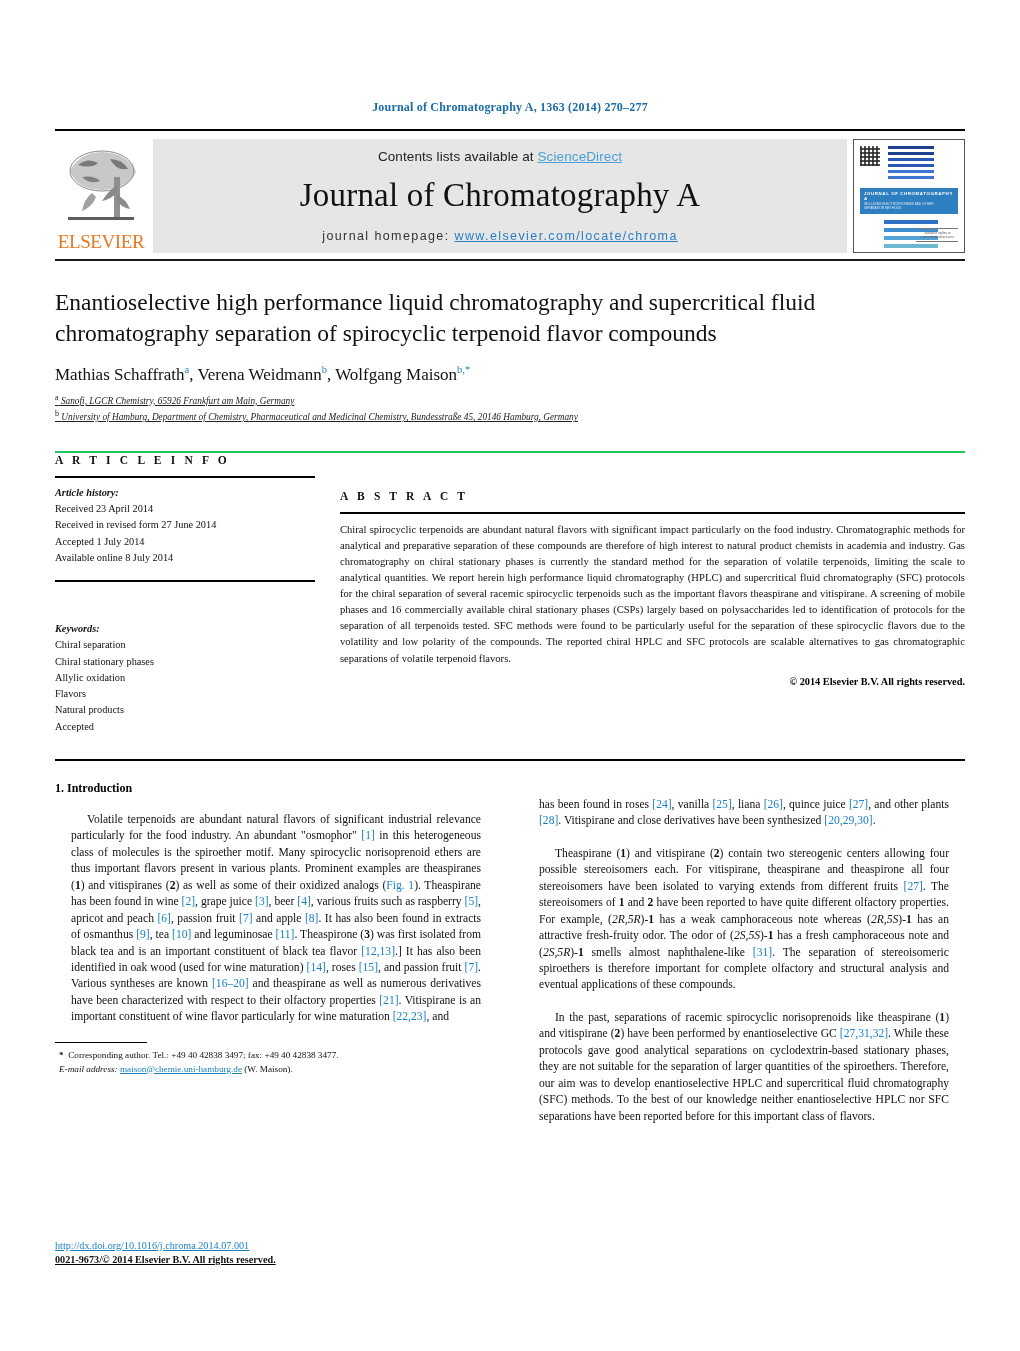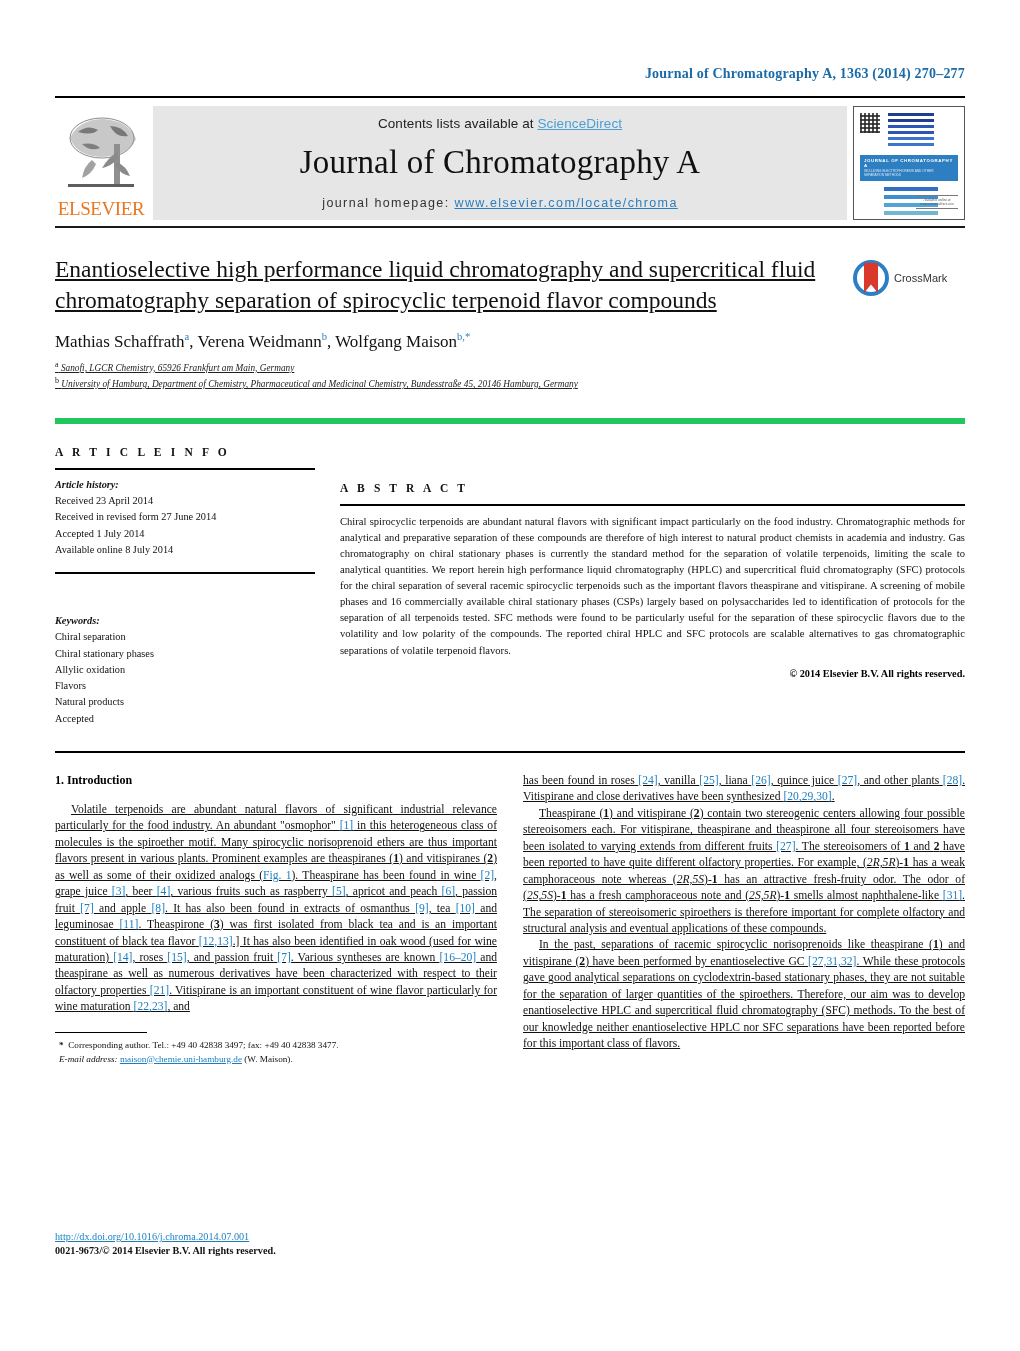--- a/index.html
+++ b/index.html
@@ -9,26 +9,26 @@
     background:#ffffff;
     font-family:"Liberation Serif", serif;
     color:#000;
     position:relative;
     overflow:hidden;
   }
   .page { position:relative; width:1020px; height:1351px; padding:0 55px; }
 
   
   .runhead {
-    text-align:right;
+    text-align:center;
     font-family:"Liberation Serif", serif;
     font-weight:bold;
-    font-size:14px;
+    font-size:12px;
     color:#1a6ba8;
-    padding-top:66px;
+    padding-top:100px;
     letter-spacing:.2px;
   }
 
   
   .masthead {
     margin-top:14px;
     border-top:2px solid #000;
     border-bottom:2.5px solid #1a1a1a;
     padding:8px 0 6px 0;
     display:flex;
@@ -105,21 +105,21 @@
   .cov-foot { position:absolute; right:6px; bottom:8px; width:42px; text-align:center; }
   .cov-foot .l { height:1px; background:#777; margin:2px 0; }
   .cov-foot .w { font-size:3.6px; color:#555; font-family:"Liberation Serif",serif; font-style:italic; }
 
   
   .titleblock { margin-top:26px; display:flex; }
   .titleblock .tcol { flex:1 1 auto; padding-right:14px; }
   .paper-title {
     font-family:"Liberation Serif", serif;
     font-size:23.5px; line-height:1.30; font-weight:normal;
-    color:#111; margin:0;text-decoration:underline;
+    color:#111; margin:0;
   }
   .crossmark { flex:0 0 112px; padding-top:6px; }
   .cm-row { display:flex; align-items:center; gap:5px; }
   .cm-logo { width:36px; height:36px; position:relative; }
   .cm-logo .ring {
     position:absolute; inset:0; border-radius:50%;
     background:#2b7fc4;
   }
   .cm-logo .inner {
     position:absolute; inset:4px; border-radius:50%;
@@ -141,22 +141,22 @@
   .affil {
     margin-top:7px;
     font-family:"Liberation Serif", serif;
     font-size:9.3px; font-style:italic; color:#222; line-height:1.55;text-decoration:underline;
   }
   .affil sup { font-style:normal; font-size:8px; }
 
   
   .infoblock {
     margin-top:26px;
-    border-top:6px solid #22c55e;
-    padding-top:22px;
+    border-top:2px solid #22c55e;
+    padding-top:1px;
     display:flex;
   }
   .col-info { flex:0 0 280px; padding-right:20px; }
   .col-abs  { flex:1 1 auto; padding-left:5px;margin-top:36px; }
   .sec-head {
     font-family:"Liberation Serif", serif;
     font-size:11.5px; font-weight:bold;
     letter-spacing:3.2px; color:#111;
     margin-bottom:10px;
   }
@@ -176,37 +176,37 @@
   .bodywrap {
     margin-top:24px;
     border-top:2px solid #000;
     padding-top:20px;
     display:flex; gap:26px;
   }
   .bcol { flex:1 1 0; min-width:0; }
   .h2 { font-size:12px; font-weight:bold; margin:0 0 14px 0; }
   .bp {
     font-size:11.6px; line-height:1.42; text-align:justify;
-    margin:0; text-indent:16px; hyphens:auto; color:#111;text-decoration:underline;
+    margin:16px; text-indent:16px; hyphens:auto; color:#111;
   }
   .bp.first { text-indent:16px; }
   a.ref, .ref { color:#1a7fc1; text-decoration:none; }
   .bld { font-weight:bold; }
   .ital { font-style:italic; }
 
   .footnote-area { margin-top:16px; }
   .fn-rule { width:92px; border-top:1px solid #000; margin-bottom:6px; }
   .fn {
     font-size:9.2px; line-height:1.5; color:#111;
     padding-left:14px; text-indent:-10px;
   }
   .fn .em { font-style:italic; }
   .fn a, .fn .mail { color:#1a7fc1; }
 
-  .doiblock { position:absolute; left:55px; bottom:95px; width:440px; }
+  .doiblock { position:absolute; left:55px; bottom:86px; width:440px;text-decoration:underline; }
   .doi { font-size:10.2px; color:#1a7fc1; }
   .issn { font-size:10.2px; color:#111; font-weight:bold; margin-top:1px; }
 </style>
 </head>
 <body>
 
 <div class="page">
 
   <div class="runhead">Journal of Chromatography A, 1363 (2014) 270–277</div>
 
@@ -269,30 +269,20 @@
         <div class="w">Available online at www.sciencedirect.com</div>
         <div class="l"></div>
       </div>
     </div>
   </div>
 
   <div class="titleblock">
     <div class="tcol">
       <h1 class="paper-title">Enantioselective high performance liquid chromatography and supercritical fluid chromatography separation of spirocyclic terpenoid flavor compounds</h1>
     </div>
-    <div class="crossmark">
-      <div class="cm-row">
-        <div class="cm-logo">
-          <div class="ring"></div>
-            <div class="inner"></div>
-            <div class="mark"></div>
-        </div>
-        <div class="cm-text">CrossMark</div>
-      </div>
-    </div>
   </div>
 
   <div class="authors">Mathias Schaffrath<sup>a</sup>, Verena Weidmann<sup>b</sup>, Wolfgang Maison<sup>b,*</sup></div>
 
   <div class="affil">
     <div><sup>a</sup> <span>Sanofi, LGCR Chemistry, 65926 Frankfurt am Main, Germany</span></div>
     <div><sup>b</sup> <span>University of Hamburg, Department of Chemistry, Pharmaceutical and Medicinal Chemistry, Bundesstraße 45, 20146 Hamburg, Germany</span></div>
   </div>
 
   <div class="infoblock">

